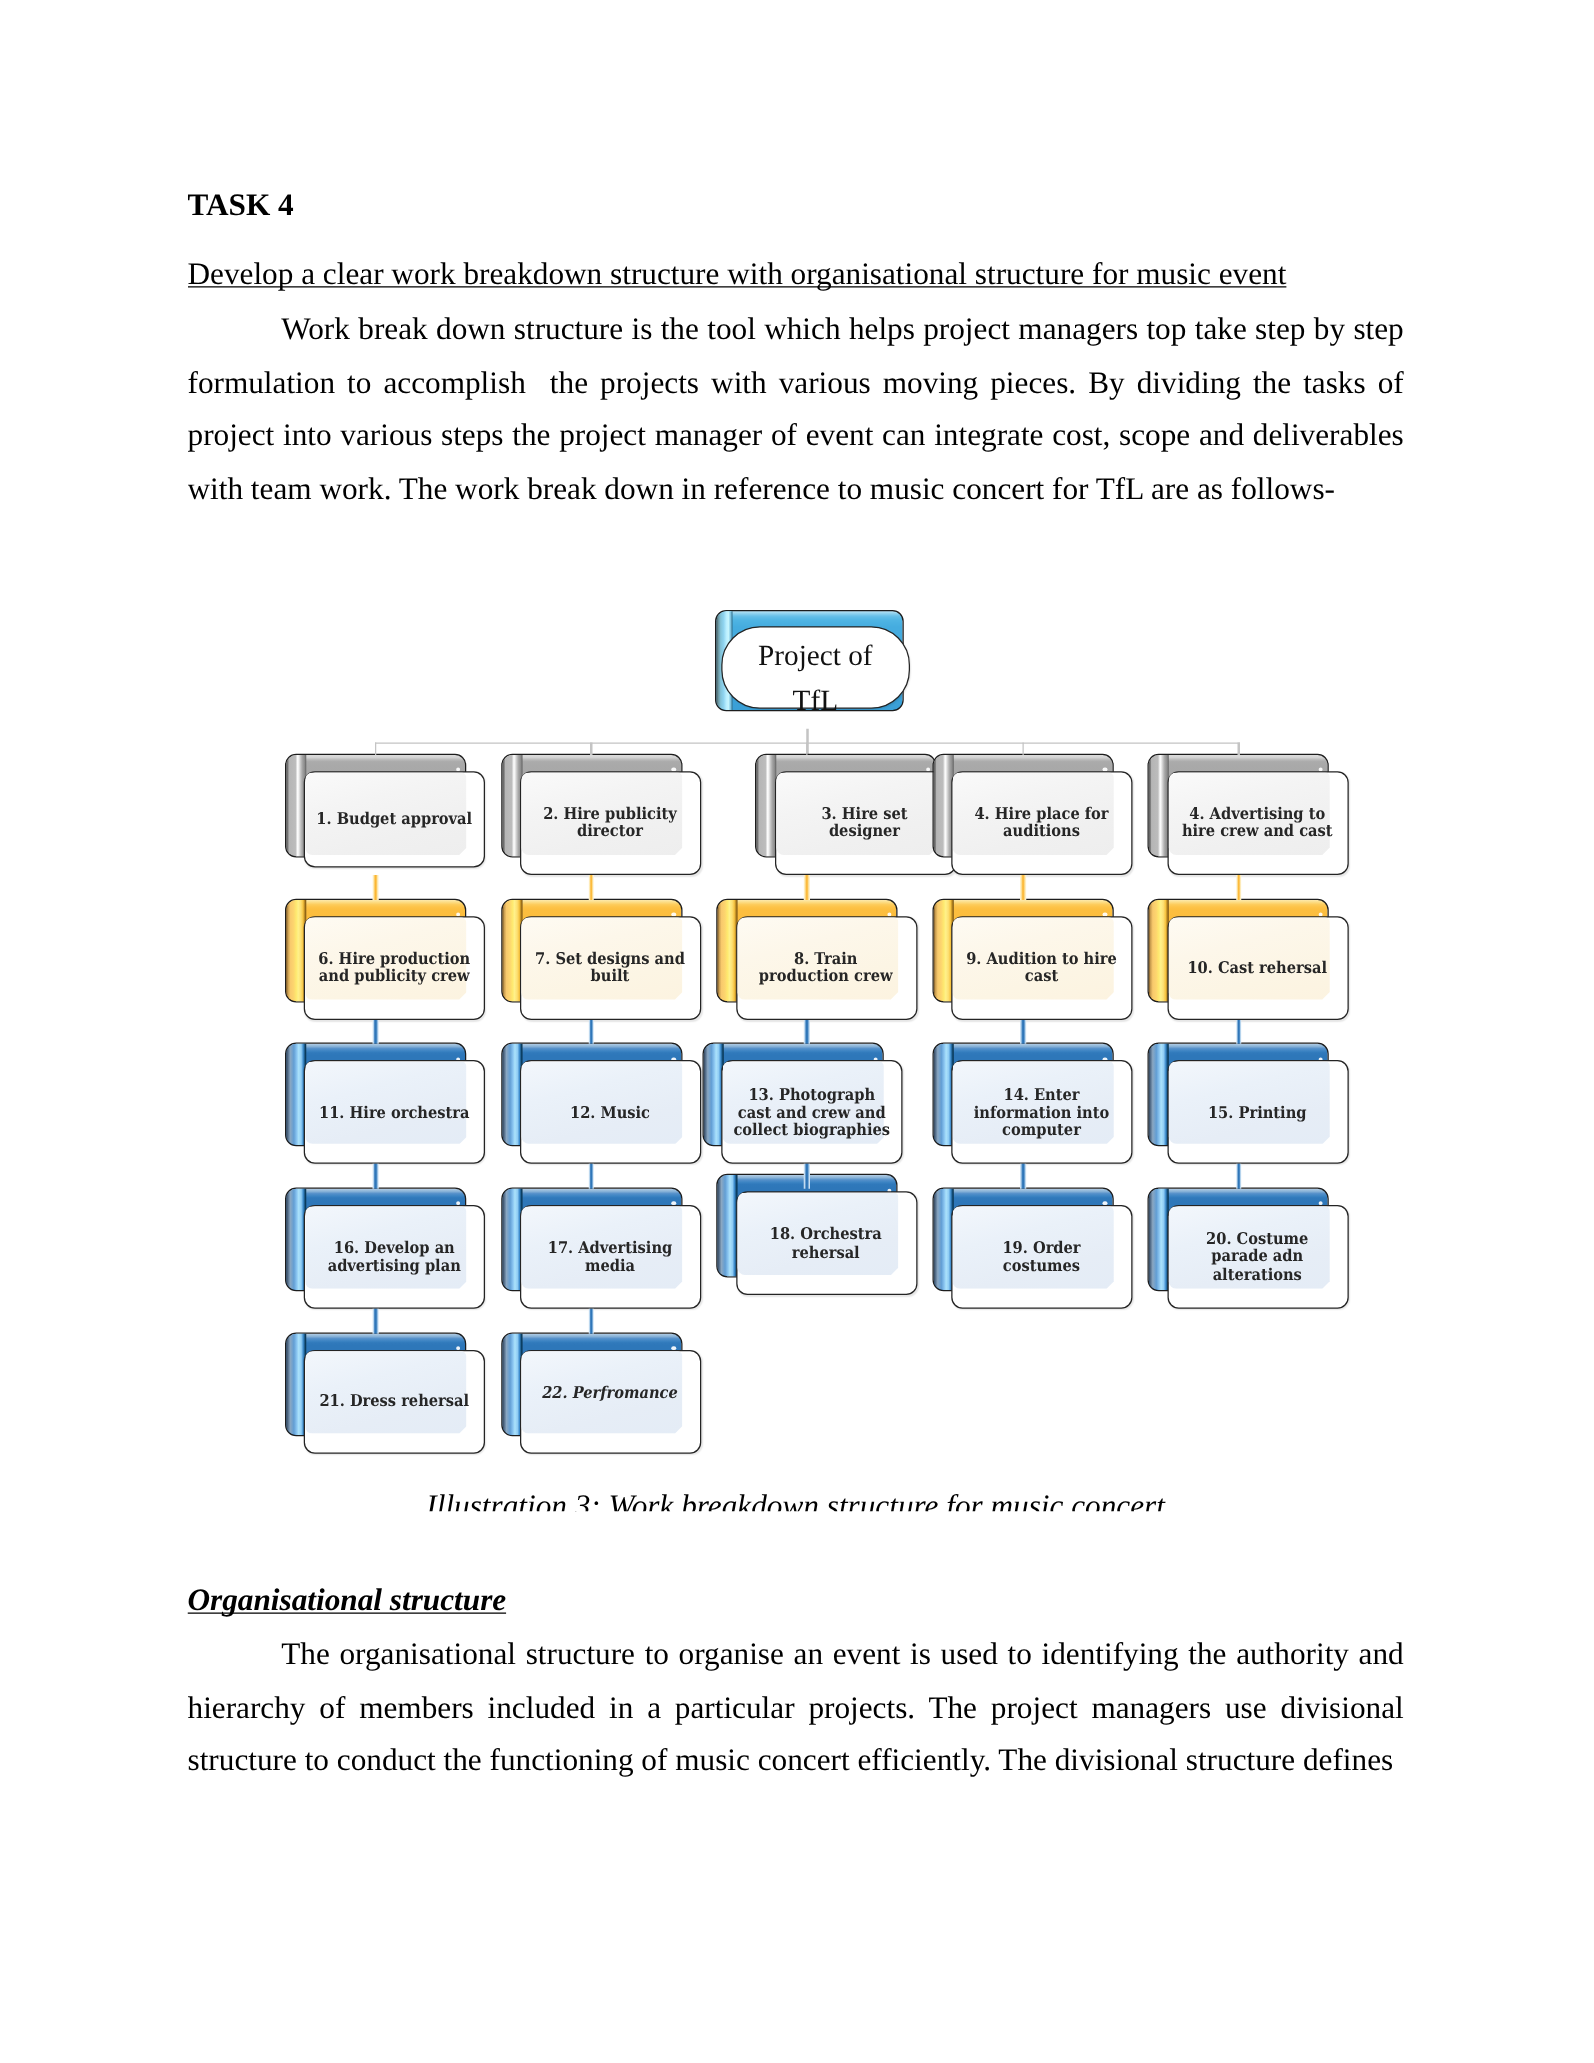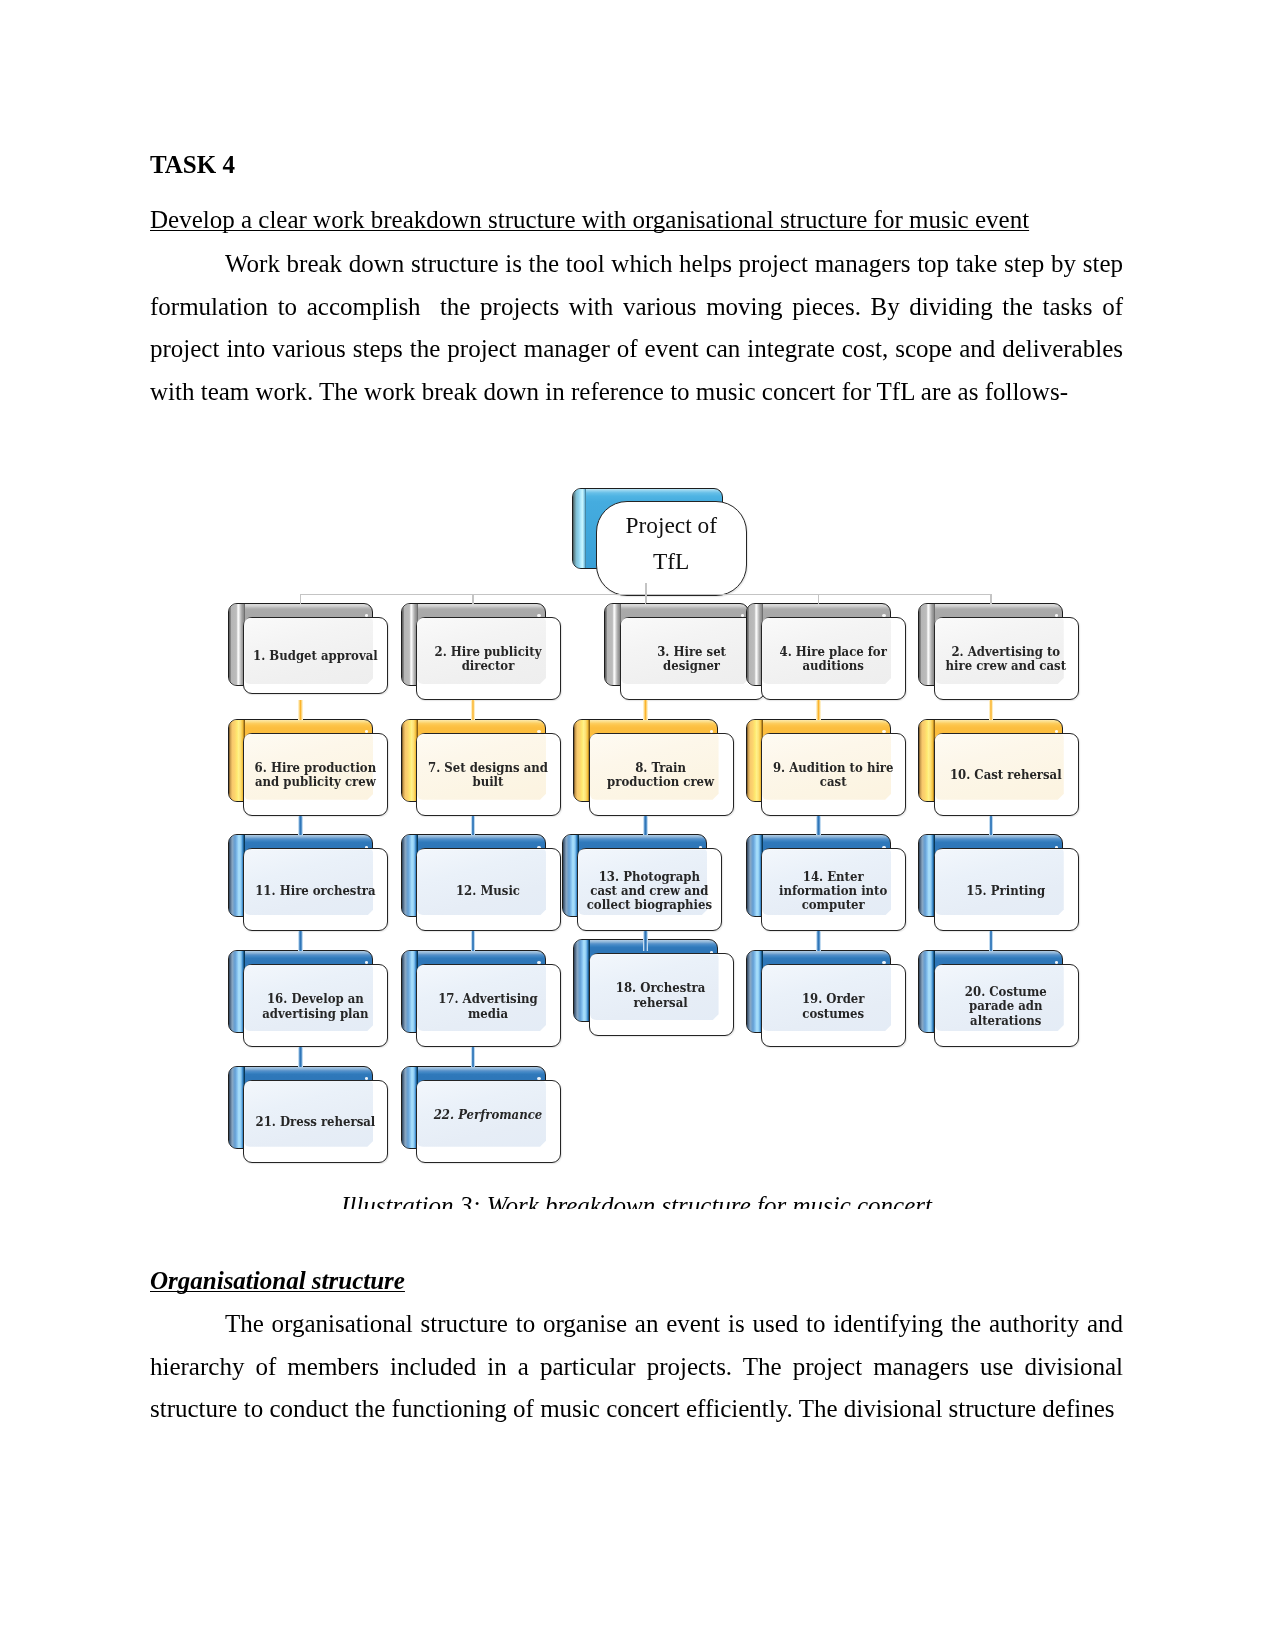--- a/index.html
+++ b/index.html
@@ -46,21 +46,21 @@
 </head>
 <body>
 
 <div class="page">
 
   <div class="diagram" id="diagram">
       <div class="node" style="left: 571.9px; top: 487.7px; width: 163px; height: 95.3px;">
         <div class="back" style="width: 150.7px; height: 81.5px; background: linear-gradient(rgb(189, 230, 247) 0%, rgb(147, 211, 239) 2%, rgb(102, 191, 232) 5%, rgb(79, 180, 227) 9%, rgb(69, 172, 223) 16%, rgb(62, 166, 219) 60%, rgb(58, 159, 214) 100%);">
           <div style="position: absolute; left: 0px; top: 0px; width: 13px; height: 100%; border-radius: 8px 0px 0px 8px; background: linear-gradient(90deg, rgb(70, 88, 92) 0%, rgb(109, 154, 165) 14%, rgb(130, 194, 216) 27%, rgb(143, 212, 240) 45%, rgb(184, 238, 255) 62%, rgb(200, 246, 255) 75%, rgb(126, 196, 226) 88%, rgb(45, 107, 136) 100%);"></div>
         </div>
-        <div class="front" style="left: 24px; top: 13.8px; width: 150.7px; height: 95px; border-radius: 31px;">
+        <div class="front" style="left: 5px; top: 13.8px; width: 150.7px; height: 66px; border-radius: 31px;">
           <div style="position: absolute; left: 0px; right: 0px; top: 6px; text-align: center; font-family: &quot;Liberation Serif&quot;, serif; font-size: 23.4px; line-height: 35.3px; color: rgb(17, 17, 17);">
             <div>Project of</div>
             <div>TfL</div>
           </div>
         </div>
       </div>
       <div class="conn" style="left: 644.85px; top: 583px; width: 2.2px; height: 20.8px; background: rgb(196, 196, 196);"></div>
       <div class="conn" style="left: 299.7px; top: 593.6px; width: 692px; height: 1.6px; background: rgb(196, 196, 196);"></div>
       <div class="node" style="left: 228px; top: 602.8px; width: 160.4px; height: 97.2px;">
         <div class="back" style="width: 145px; height: 83px; background: linear-gradient(rgb(220, 220, 220) 0%, rgb(212, 212, 212) 2.4%, rgb(184, 184, 184) 4.8%, rgb(171, 171, 171) 6.6%, rgb(169, 169, 169) 10%, rgb(168, 168, 168) 18%, rgb(165, 165, 165) 70%, rgb(156, 156, 156) 100%);">
@@ -115,21 +115,21 @@
       </div>
       <div class="conn" style="left: 817.5px; top: 593.6px; width: 1.6px; height: 10.2px; background: rgb(196, 196, 196);"></div>
       <div class="node" style="left: 918.4px; top: 602.8px; width: 160.4px; height: 97.2px;">
         <div class="back" style="width: 145px; height: 83px; background: linear-gradient(rgb(220, 220, 220) 0%, rgb(212, 212, 212) 2.4%, rgb(184, 184, 184) 4.8%, rgb(171, 171, 171) 6.6%, rgb(169, 169, 169) 10%, rgb(168, 168, 168) 18%, rgb(165, 165, 165) 70%, rgb(156, 156, 156) 100%);">
           <div style="position: absolute; left: 0px; top: 0px; width: 16px; height: 100%; border-radius: 8px 0px 0px 8px; background: linear-gradient(90deg, rgb(90, 90, 90) 0%, rgb(119, 119, 119) 8%, rgb(181, 181, 181) 14%, rgb(188, 188, 188) 46%, rgb(255, 255, 255) 57%, rgb(240, 240, 240) 62%, rgb(196, 196, 196) 72%, rgb(166, 166, 166) 80%, rgb(138, 138, 138) 92%, rgb(94, 94, 94) 100%);"></div>
           <div style="position: absolute; right: 4px; top: 10.5px; width: 3.5px; height: 3px; border-radius: 50%; background: rgb(255, 255, 255); opacity: 0.92;"></div>
         </div>
         <div class="front" style="left: 15.4px; top: 14.2px; width: 145px; height: 83px;">
           <div class="inner" style="left: 0px; top: 0px; width: 129px; height: 66px; background: linear-gradient(165deg, rgb(250, 250, 250) 0%, rgb(244, 244, 244) 35%, rgb(240, 240, 240) 70%, rgb(238, 238, 238) 100%);"></div>
           <div class="lbl" style="padding-bottom: 0px;">
-            <span>2. Advertising to hire crew and cast</span>
+            <span>4. Advertising to hire crew and cast</span>
           </div>
         </div>
       </div>
       <div class="conn" style="left: 990.1px; top: 593.6px; width: 1.6px; height: 10.2px; background: rgb(196, 196, 196);"></div>
       <div class="node" style="left: 228px; top: 718.5px; width: 160.4px; height: 97.2px;">
         <div class="back" style="width: 145px; height: 83px; background: linear-gradient(rgb(253, 233, 173) 0%, rgb(252, 222, 136) 2%, rgb(253, 204, 92) 4.5%, rgb(253, 195, 72) 7%, rgb(252, 190, 63) 10%, rgb(252, 187, 56) 40%, rgb(251, 181, 47) 100%);">
           <div style="position: absolute; left: 0px; top: 0px; width: 16px; height: 100%; border-radius: 8px 0px 0px 8px; background: linear-gradient(90deg, rgb(107, 74, 32) 0%, rgb(199, 155, 78) 8%, rgb(248, 201, 108) 20%, rgb(253, 213, 110) 37%, rgb(254, 233, 111) 50%, rgb(255, 241, 138) 60%, rgb(253, 224, 115) 73%, rgb(247, 196, 65) 84%, rgb(165, 118, 26) 94%, rgb(107, 74, 16) 100%);"></div>
           <div style="position: absolute; right: 4px; top: 10.5px; width: 3.5px; height: 3px; border-radius: 50%; background: rgb(255, 255, 255); opacity: 0.92;"></div>
         </div>
         <div class="front" style="left: 15.4px; top: 14.2px; width: 145px; height: 83px;">

